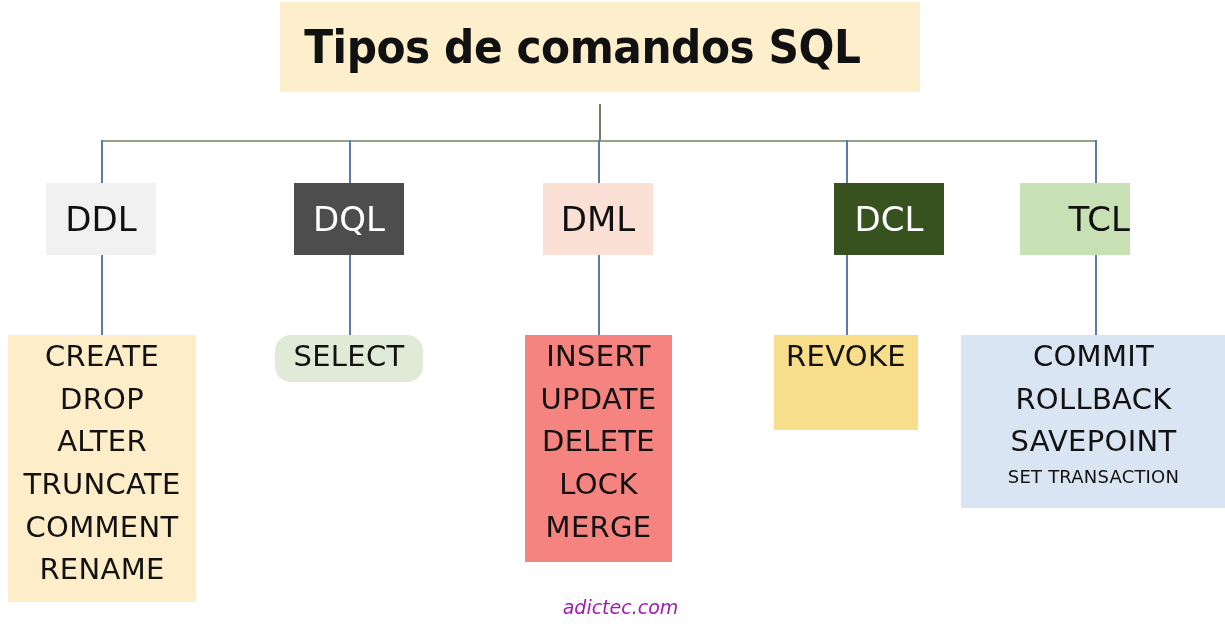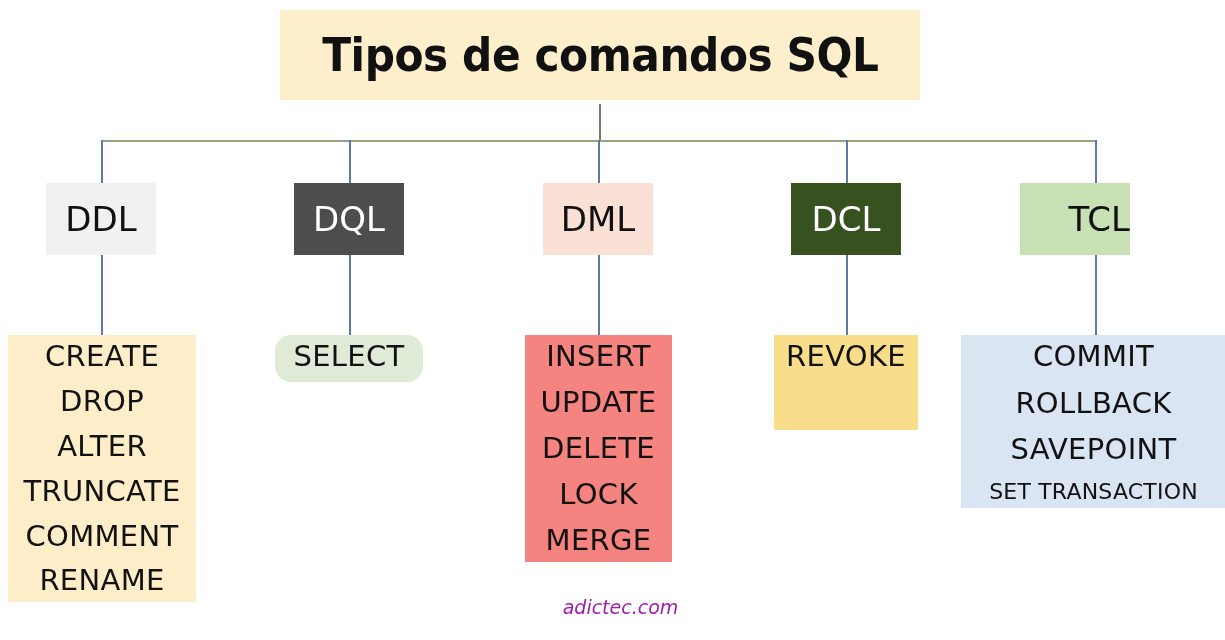--- a/index.html
+++ b/index.html
@@ -13,27 +13,27 @@
     height: 640px;
     background: #ffffff;
     font-family: "DejaVu Sans", sans-serif;
     overflow: hidden;
   }
 
   
   .title-box {
     position: absolute;
     left: 280px;
-    top: 10px;
+    top: 2px;
     width: 640px;
     height: 90px;
     background: #fdefcb;
     display: flex;
     align-items: center;
-    justify-content: center;
+    justify-content: flex-start;
   }
   .title-text {
     font-family: "DejaVu Sans", sans-serif;
     font-size: 46px;
     font-weight: bold;
     color: #111111;
     letter-spacing: -0.5px;
     transform: scaleX(0.92);
   }
 
@@ -65,31 +65,31 @@
     letter-spacing: 0px;
     line-height: 1;
   }
 
   
   .cmd-box {
     position: absolute;
     display: flex;
     flex-direction: column;
     align-items: center;
-    justify-content: space-between;
+    justify-content: flex-start;
   }
   .cmd-item {
     font-size: 29px;
     line-height: 1.47;
     color: #121212;
     letter-spacing: 0.3px;
     white-space: nowrap;
   }
   .cmd-item.small {
-    font-size: 22px;
+    font-size: 18px;
     letter-spacing: 0.2px;
     line-height: 1.5;
   }
 
   
   .footer {
     position: absolute;
     left: 8px;
     top: 596px;
     width: 1225px;
@@ -130,21 +130,21 @@
   </div>
 
   <div class="cat-box" style="left: 294px; top: 183px; width: 110px; height: 72px; background: rgb(77, 77, 77); justify-content: center;">
     <span class="cat-label" style="color: rgb(255, 255, 255);">DQL</span>
   </div>
 
   <div class="cat-box" style="left: 543px; top: 183px; width: 110px; height: 72px; background: rgb(251, 224, 214);">
     <span class="cat-label" style="color: rgb(17, 17, 17);">DML</span>
   </div>
 
-  <div class="cat-box" style="left: 791px; top: 183px; width: 110px; height: 72px; background: rgb(55, 82, 31);">
+  <div class="cat-box" style="left: 834px; top: 183px; width: 110px; height: 72px; background: rgb(55, 82, 31);">
     <span class="cat-label" style="color: rgb(255, 255, 255);">DCL</span>
   </div>
 
   <div class="cat-box" style="left: 1020px; top: 183px; width: 110px; height: 72px; background: rgb(199, 224, 180); justify-content: flex-end;">
     <span class="cat-label" style="color: rgb(17, 17, 17);">TCL</span>
   </div>
 
   <div class="cmd-box" id="cmds-0" style="left: 8px; top: 335px; width: 188px; height: 267px; background: rgb(253, 238, 201);">
       <div class="cmd-item">CREATE</div>
       <div class="cmd-item">DROP</div>

